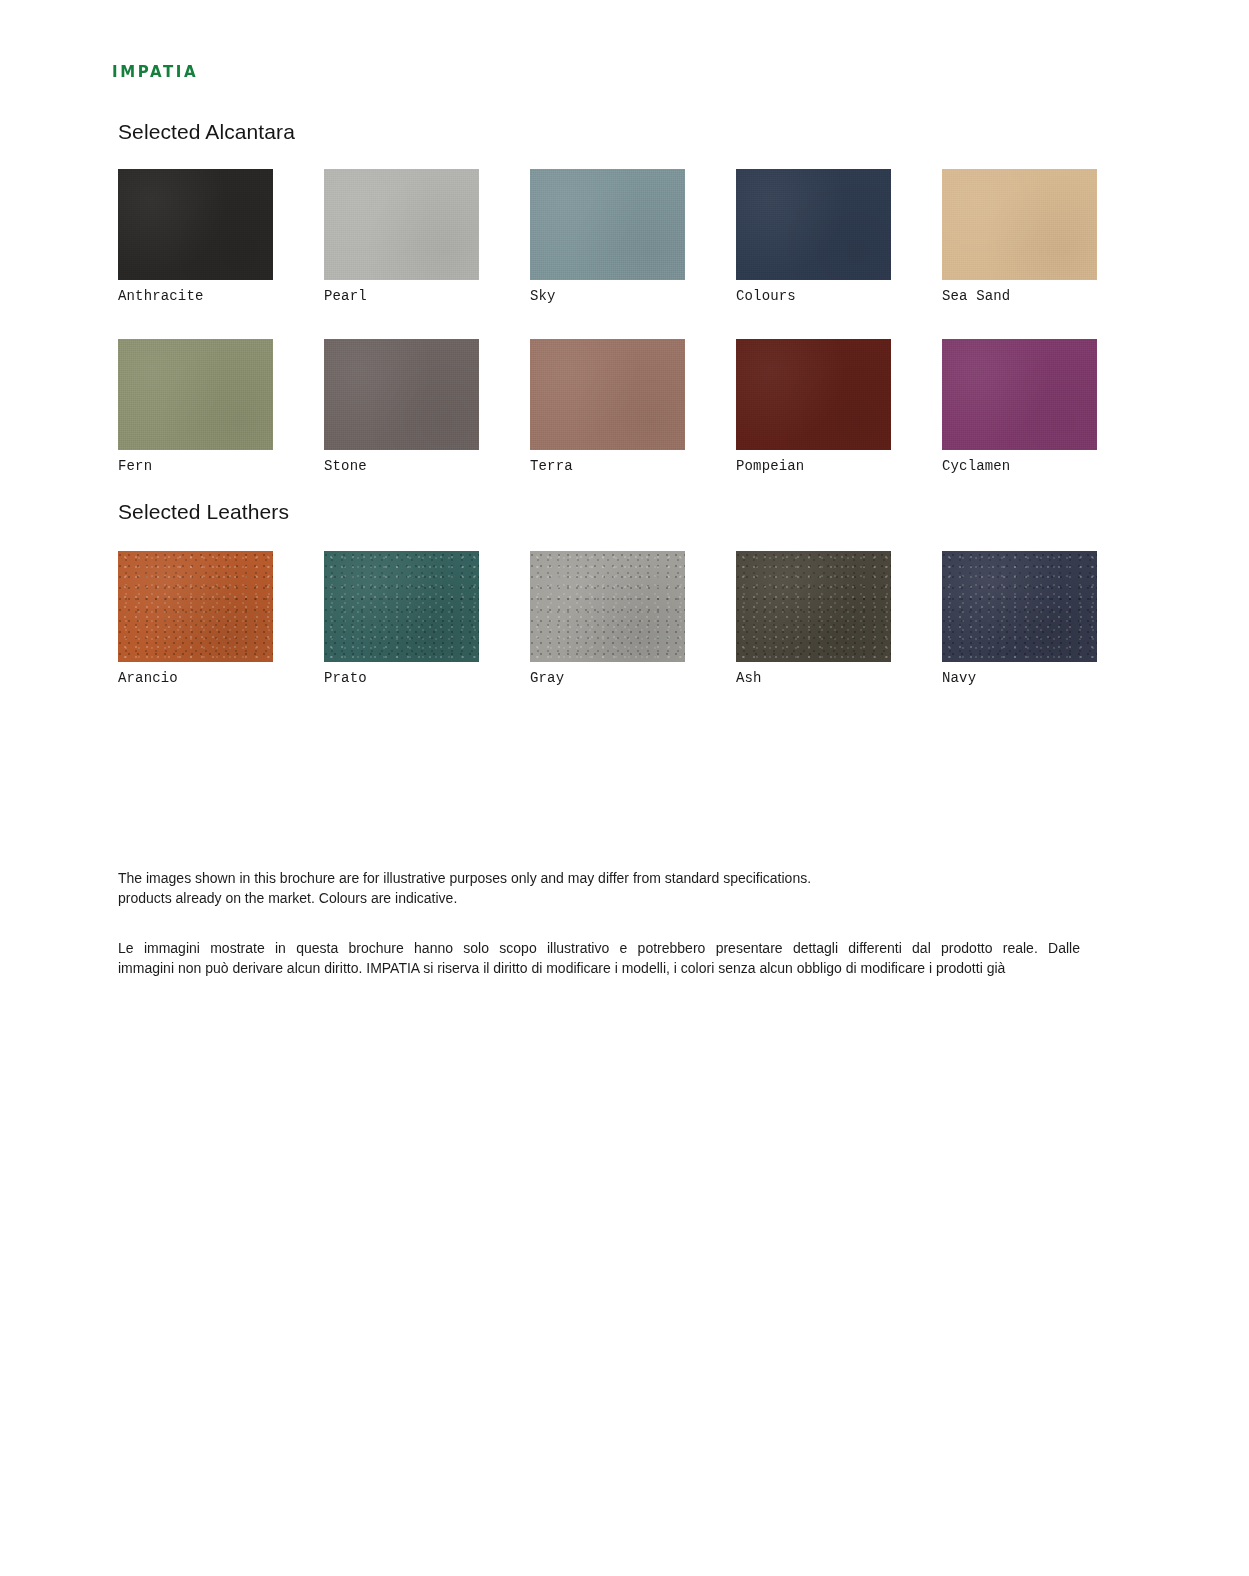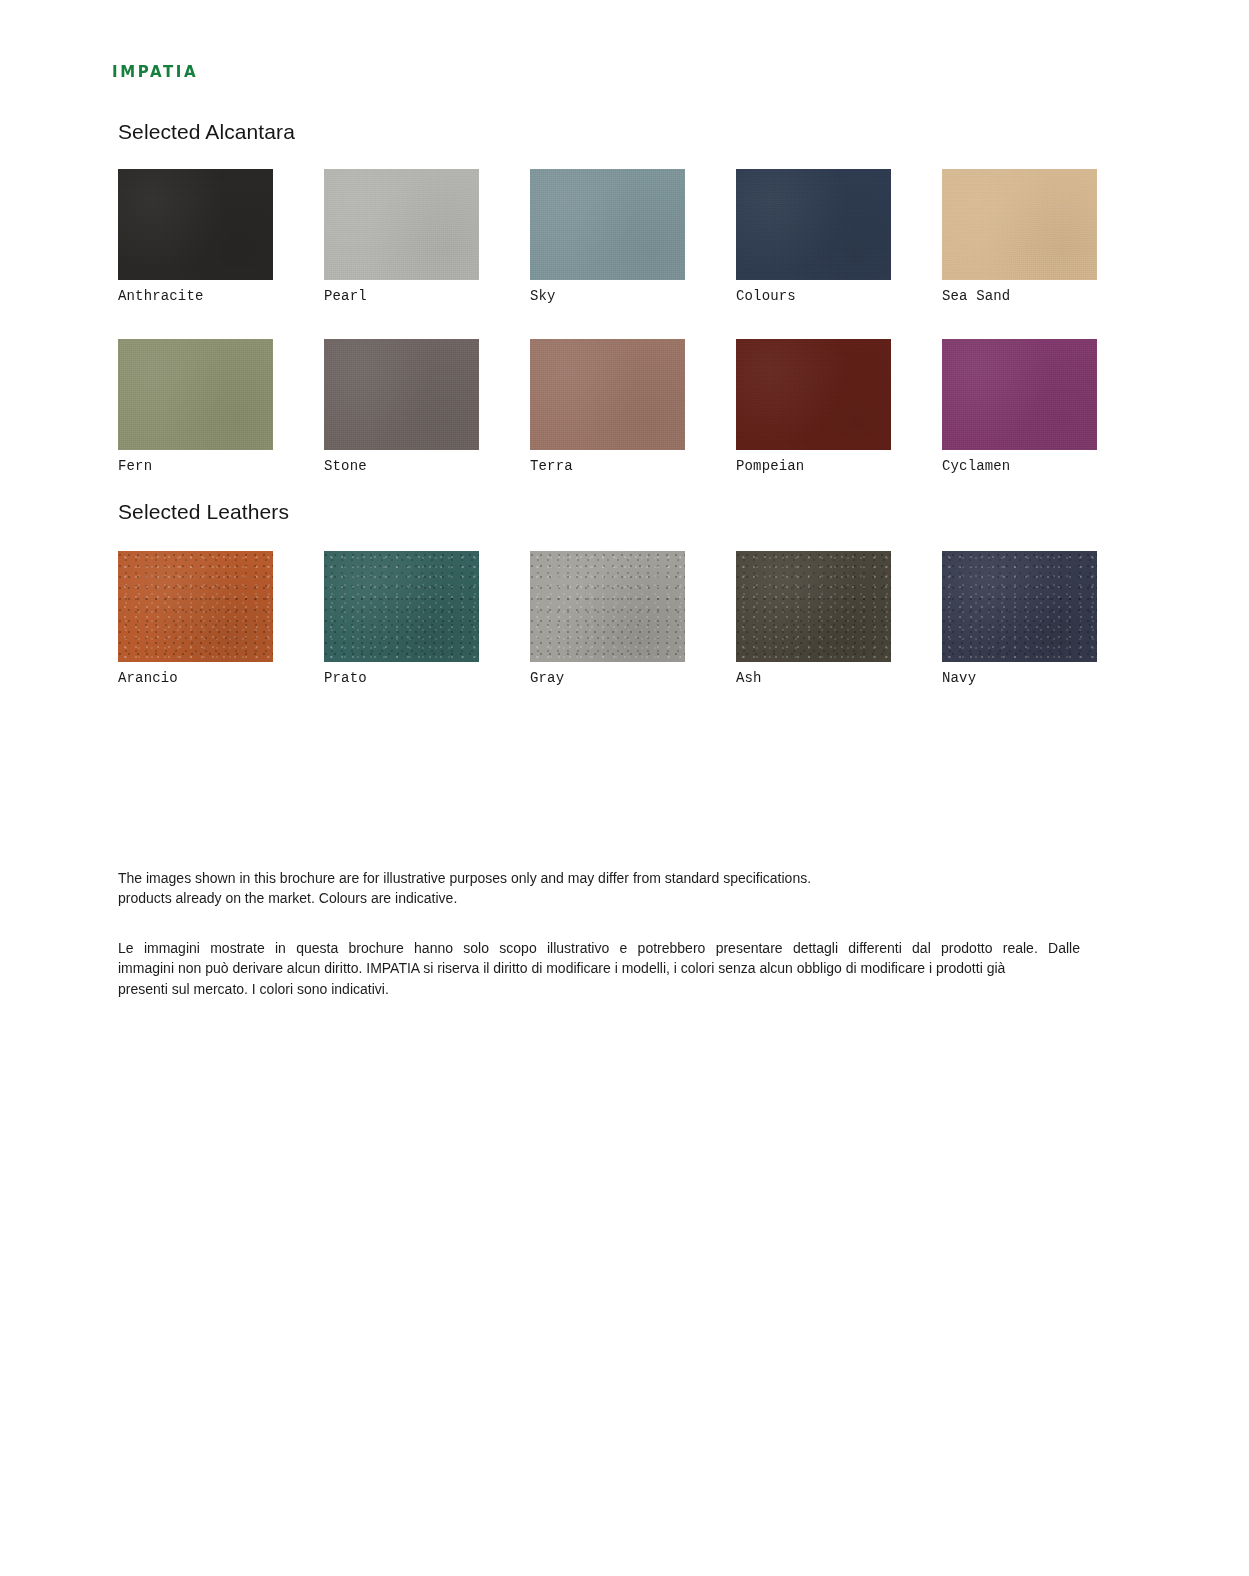--- a/index.html
+++ b/index.html
@@ -206,14 +206,13 @@
   </div>
 
 <div class="disclaimer" id="disclaimer-en">
   <span class="dl-line">The images shown in this brochure are for illustrative purposes only and may differ from standard specifications.</span>
   <span class="dl-line">products already on the market. Colours are indicative.</span>
 </div>
 
 <div class="disclaimer" id="disclaimer-it">
   <span class="dl-line dl-just">Le immagini mostrate in questa brochure hanno solo scopo illustrativo e potrebbero presentare dettagli differenti dal prodotto reale. Dalle</span>
   <span class="dl-line">immagini non può derivare alcun diritto. IMPATIA si riserva il diritto di modificare i modelli, i colori senza alcun obbligo di modificare i prodotti già</span>
-  <span class="dl-line">presenti sul mercato. I colori sono indicativi.</span>
 </div>
 
 </body></html>

